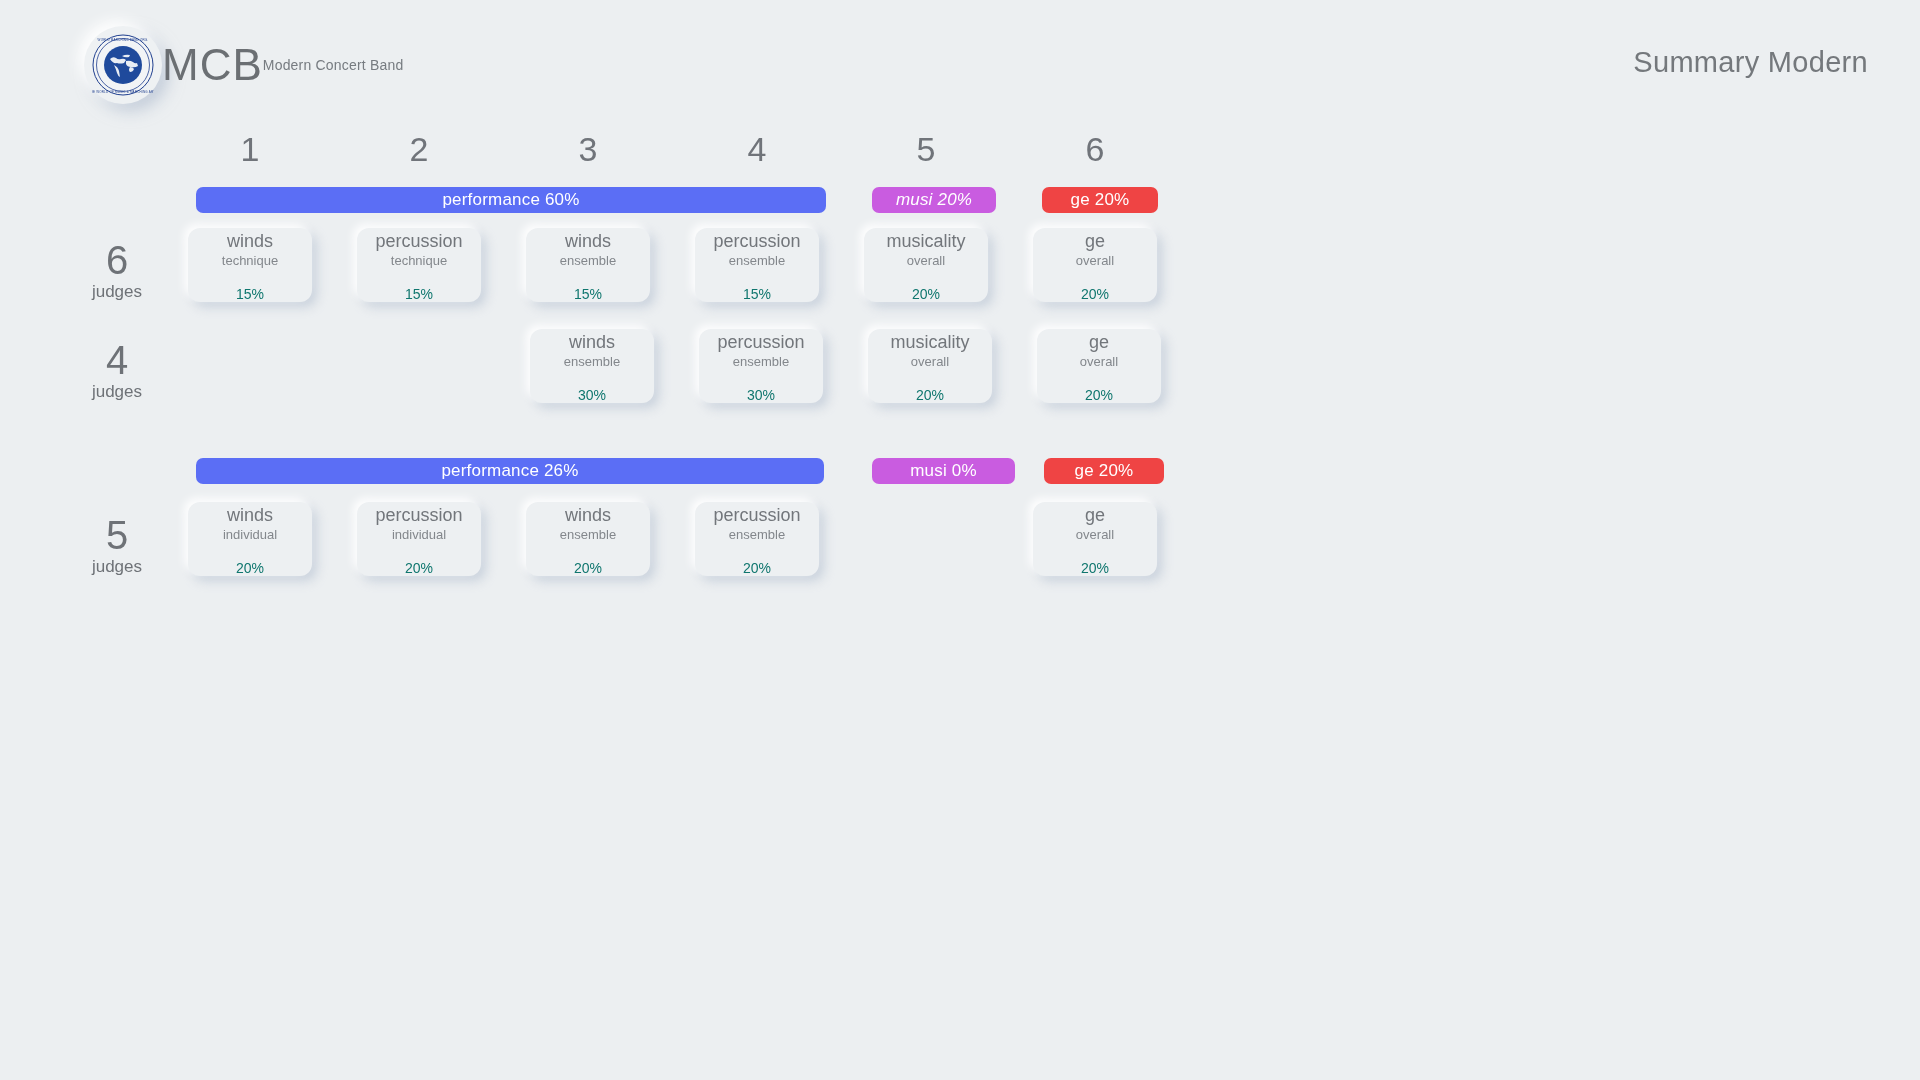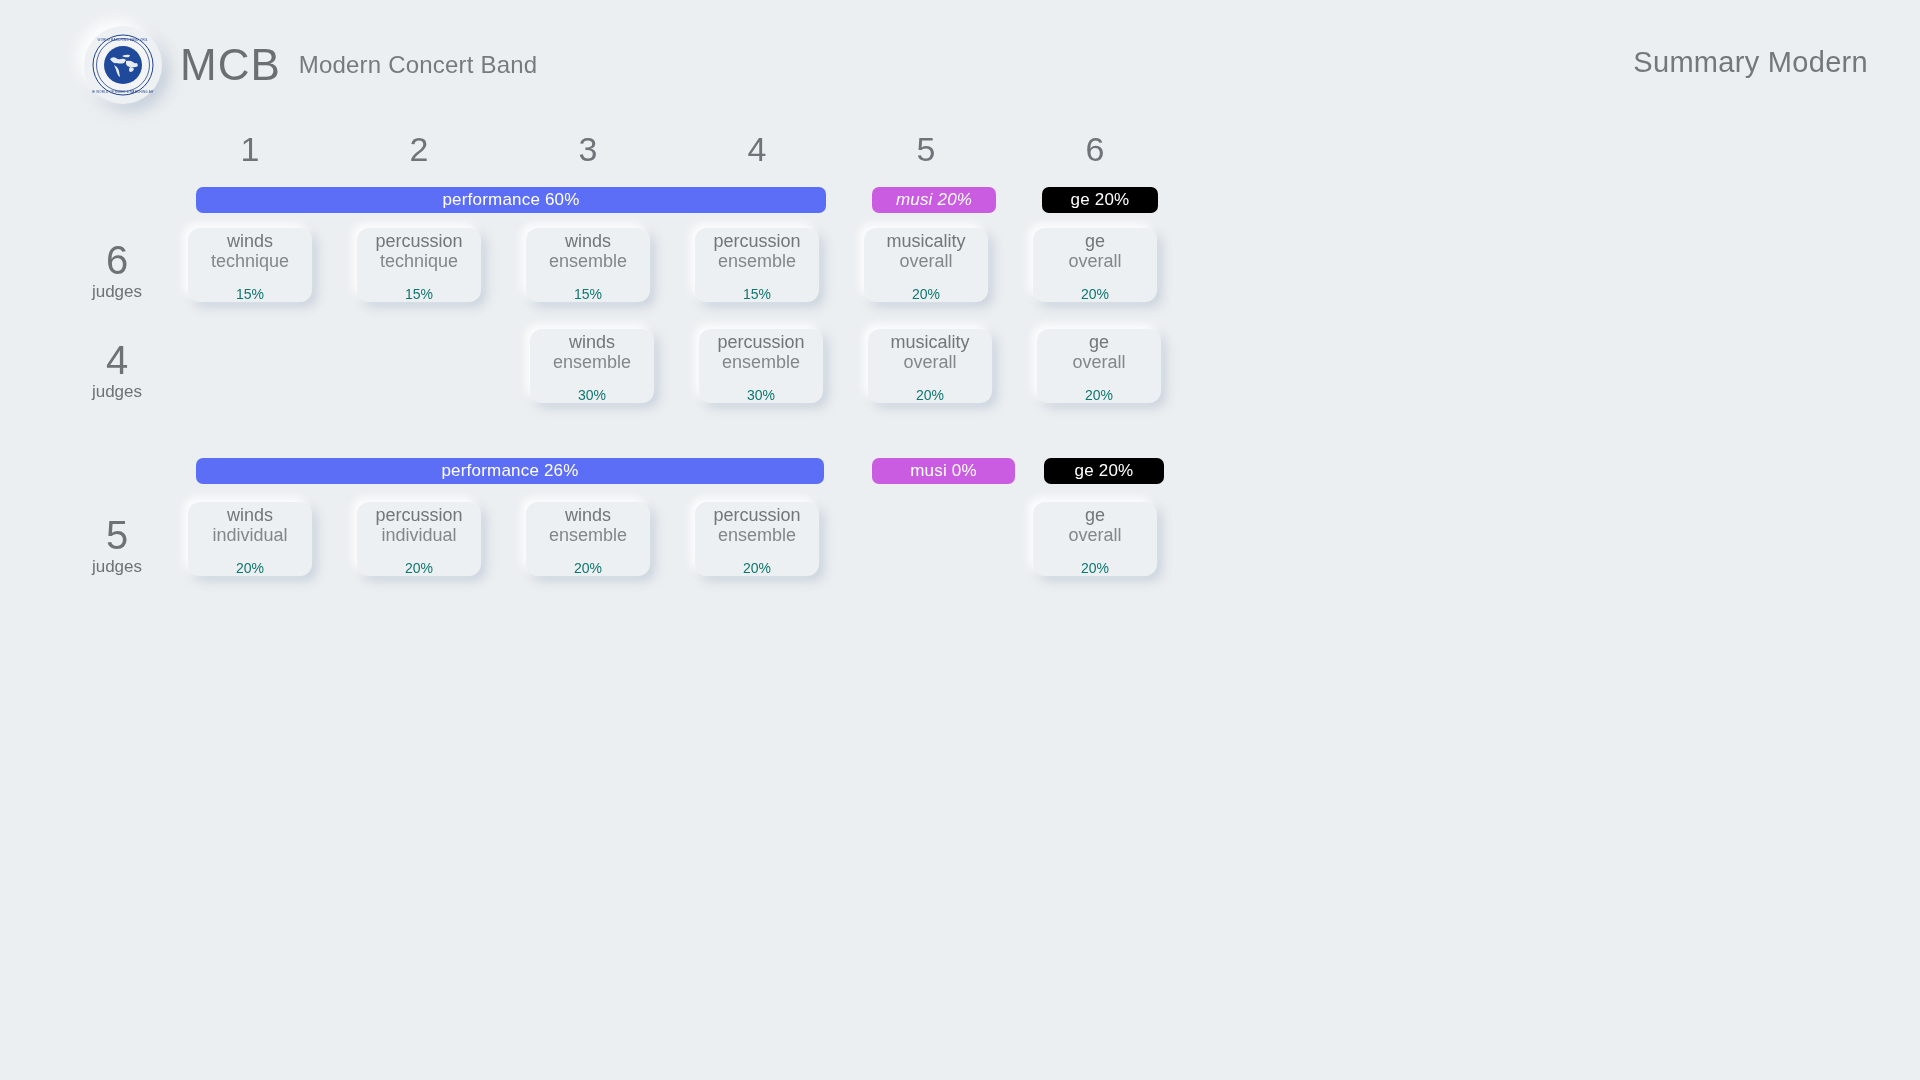--- a/index.html
+++ b/index.html
@@ -6,33 +6,33 @@
   html, body {
     width: 1920px; height: 1080px;
     background: #eceff1;
     font-family: "Liberation Sans", sans-serif;
     overflow: hidden;
   }
   .page { position: relative; width: 1920px; height: 1080px; background: #eceff1; }
 
   
   .header { position: absolute; top: 0; left: 0; width: 1920px; height: 120px; }
-  .brand { position: absolute; left: 84px; top: 26px; display: flex; align-items: center; gap: 18px; }
+  .brand { position: absolute; left: 84px; top: 26px; display: flex; align-items: center; }
   .logo-wrap {
     width: 78px; height: 78px; border-radius: 50%;
     background: #eef1f3;
     box-shadow: -6px -6px 14px rgba(255,255,255,0.95), 7px 7px 16px rgba(163,177,198,0.55);
     display: flex; align-items: center; justify-content: center;
   }
   .logo-svg { display:block; }
   .brand-abbr {
     font-size: 44px; font-weight: 400; color: #6b6f73; letter-spacing: 1px;
     line-height: 1;
   }
-  .brand-name { font-size: 24px; color: #767b80; letter-spacing: .2px; }
+  .brand-name { font-size: 14px; color: #767b80; letter-spacing: .2px; }
   .recap-title {
     position: absolute; right: 52px; top: 46px;
     font-size: 29px; color: #74787c; letter-spacing: .3px;
   }
 
   
   
   .grid { position: absolute; left: 0; top: 0; width: 1920px; height: 1080px; }
 
   .colnum {
@@ -45,32 +45,32 @@
   .judge-label .cap { font-size: 17px; line-height: 20px; display:block; margin-top: 2px; }
 
   
   .cap-bar {
     position: absolute; height: 26px; border-radius: 7px;
     display: flex; align-items: center; justify-content: center;
     color: #ffffff; font-size: 17px; letter-spacing: .2px; margin-left: 8px;
   }
   .cap-bar.blue   { background: #5b6ef5; }
   .cap-bar.purple { background: #c95ce0; }
-  .cap-bar.orange { background: #000000; }
+  .cap-bar.orange { background: #ef4444; }
 
   
   .card {
     position: absolute; width: 124px; height: 74px; border-radius: 12px;
     background: #edf0f2;
     box-shadow: -4px -4px 9px rgba(255,255,255,0.95), 5px 5px 11px rgba(163,177,198,0.48);
     display: flex; flex-direction: column; align-items: center; justify-content: center;
     padding-top: 2px;
   }
   .card .t1 { font-size: 18px; color: #72767b; line-height: 22px; white-space: nowrap; }
-  .card .t2 { font-size: 18px; color: #83878c; line-height: 18px; }
+  .card .t2 { font-size: 13px; color: #83878c; line-height: 18px; }
   .card .t3 { font-size: 14px; color: #0f766e; line-height: 18px; margin-top: 15px; }
 </style>
 </head>
 <body>
 
 <div class="page">
 
   <div class="header">
     <div class="brand">
       <div class="logo-wrap">

